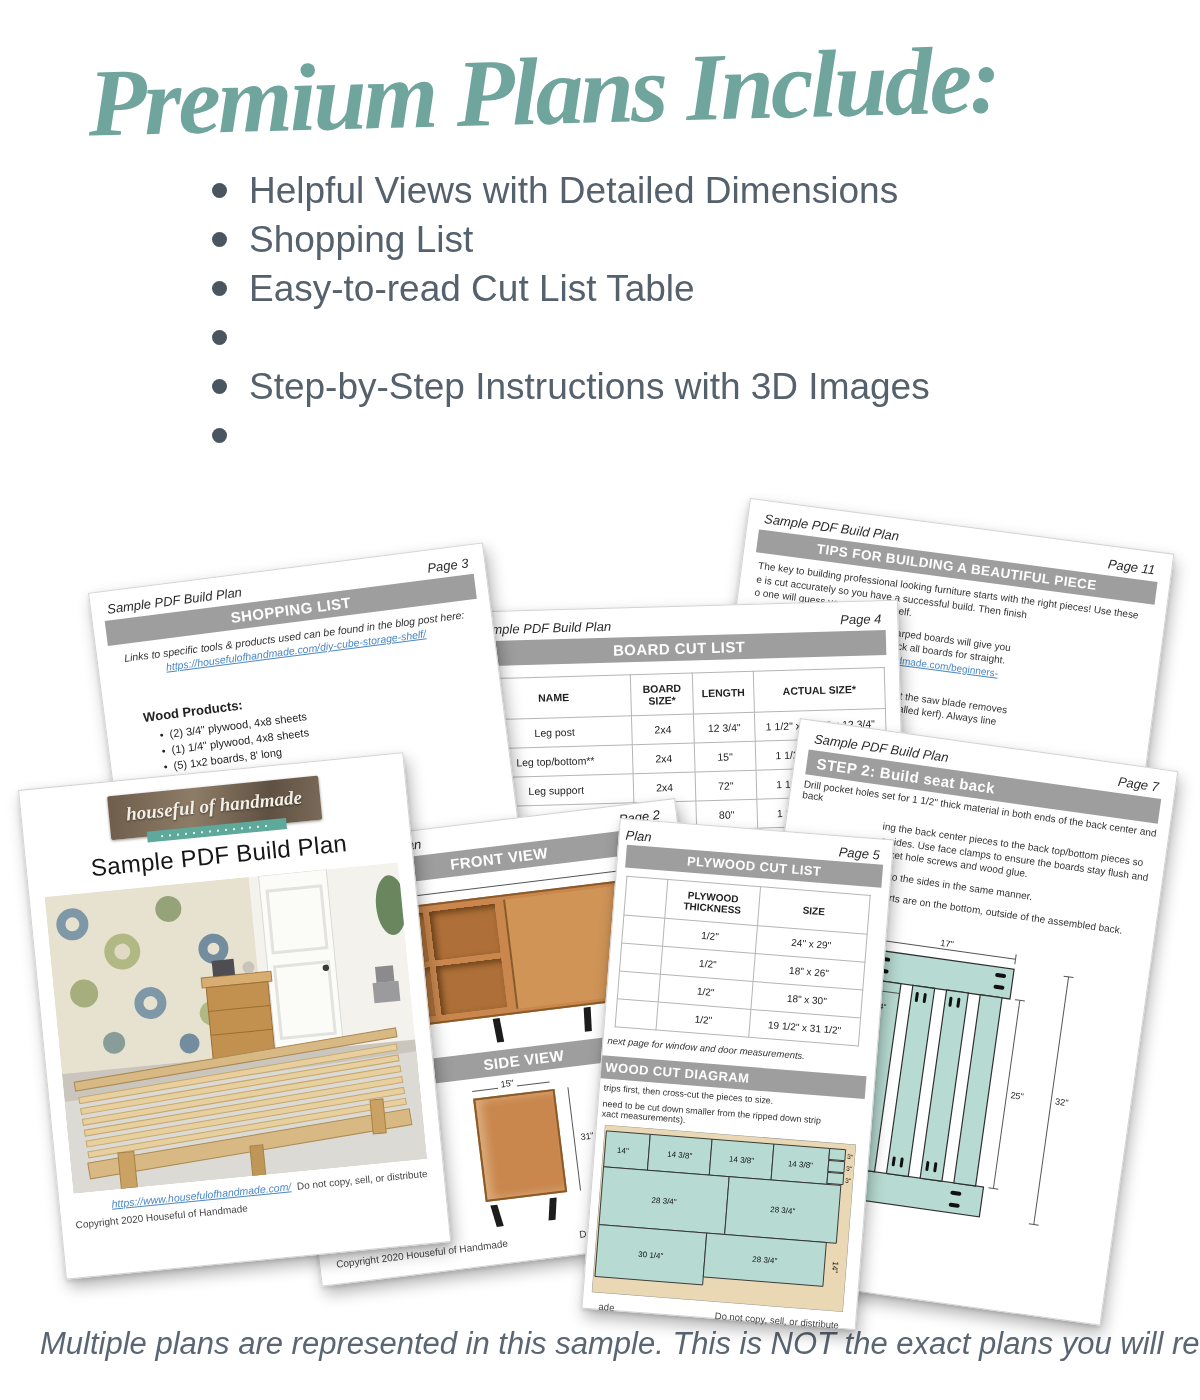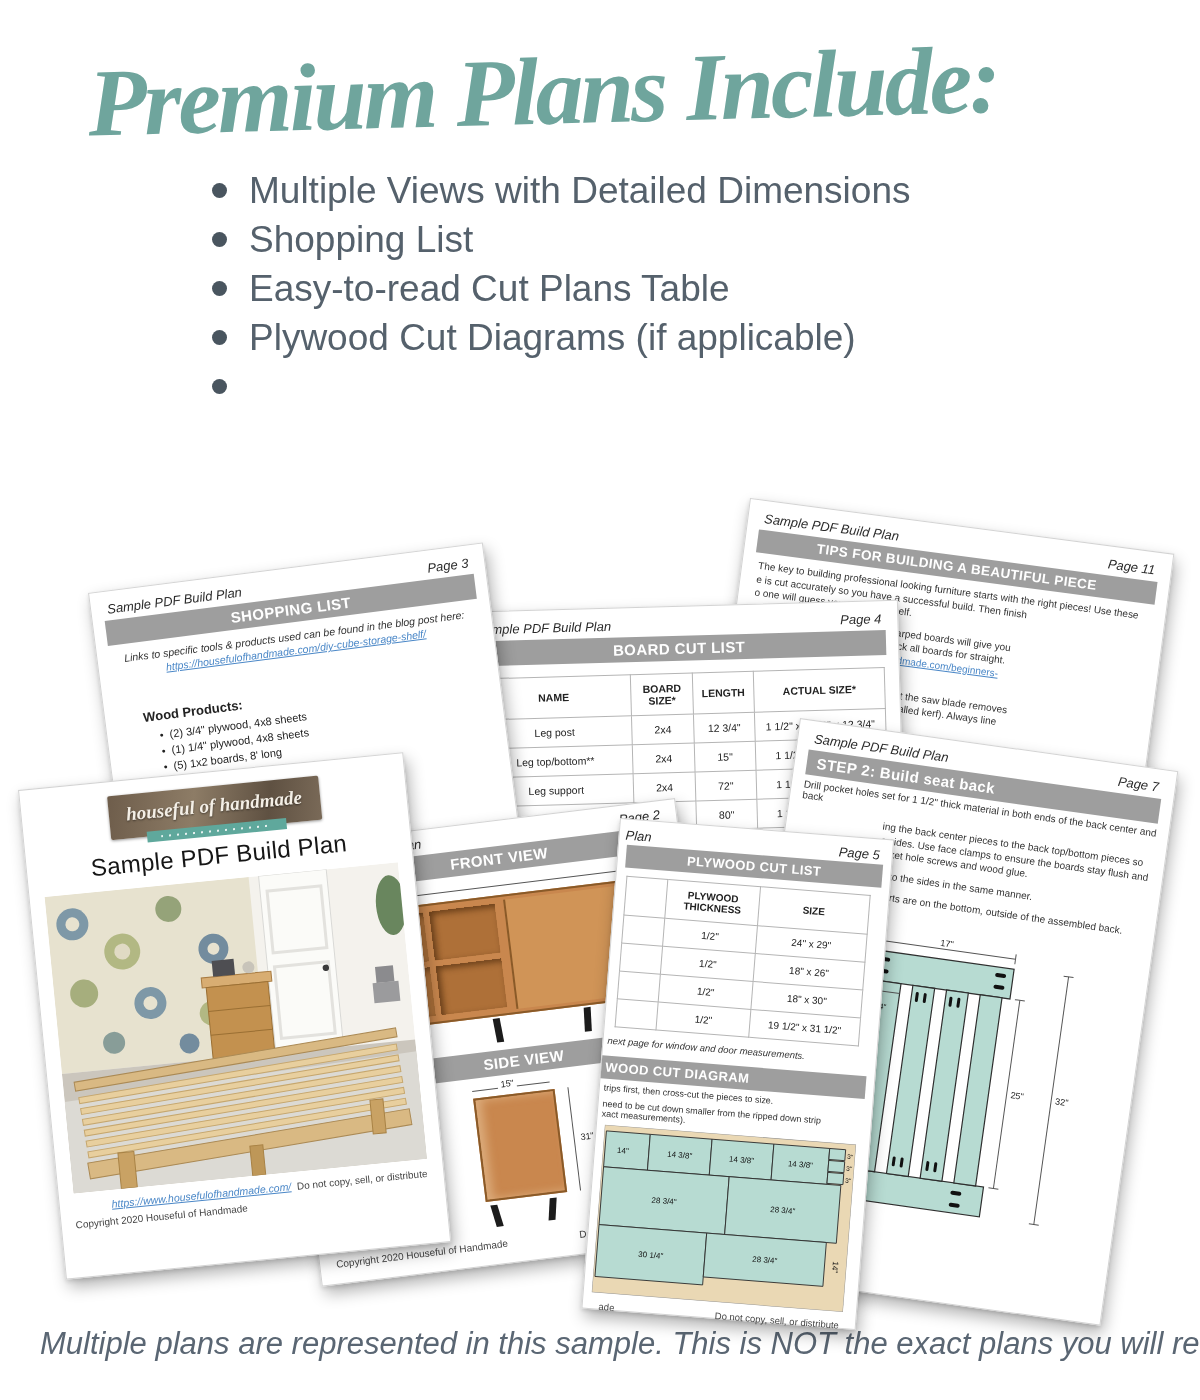--- a/index.html
+++ b/index.html
@@ -43,33 +43,36 @@
   .legsk{position:absolute;width:7px;height:24px;background:#1c1c1c;}
   .dimlabel{font-size:9px;color:#222;}
 </style>
 </head>
 <body>
 
 <div class="headline">Premium Plans Include:</div>
 <div class="bullets">
   <div class="bullet-row">
       <span class="bullet-dot"></span>
-      <span>Multiple Views with Detailed Dimensions</span>
+      <span>Helpful Views with Detailed Dimensions</span>
     </div>
   <div class="bullet-row">
       <span class="bullet-dot"></span>
       <span>Shopping List</span>
     </div>
   <div class="bullet-row">
       <span class="bullet-dot"></span>
-      <span>Easy-to-read Cut Plans Table</span>
-    </div>
-  <div class="bullet-row">
-      <span class="bullet-dot"></span>
-      <span>Plywood Cut Diagrams (if applicable)</span>
+      <span>Easy-to-read Cut List Table</span>
+    </div>
+  <div class="bullet-row">
+      <span class="bullet-dot"></span>
+    </div>
+  <div class="bullet-row">
+      <span class="bullet-dot"></span>
+      <span>Step-by-Step Instructions with 3D Images</span>
     </div>
   <div class="bullet-row">
       <span class="bullet-dot"></span>
     </div>
 </div>
 
 <div class="sheet" style="left:750px;top:498px;width:428px;height:560px;transform:rotate(7.5deg);z-index:1;">
   <div class="phead">
       <span>Sample PDF Build Plan</span>
       <span>Page 11</span>

